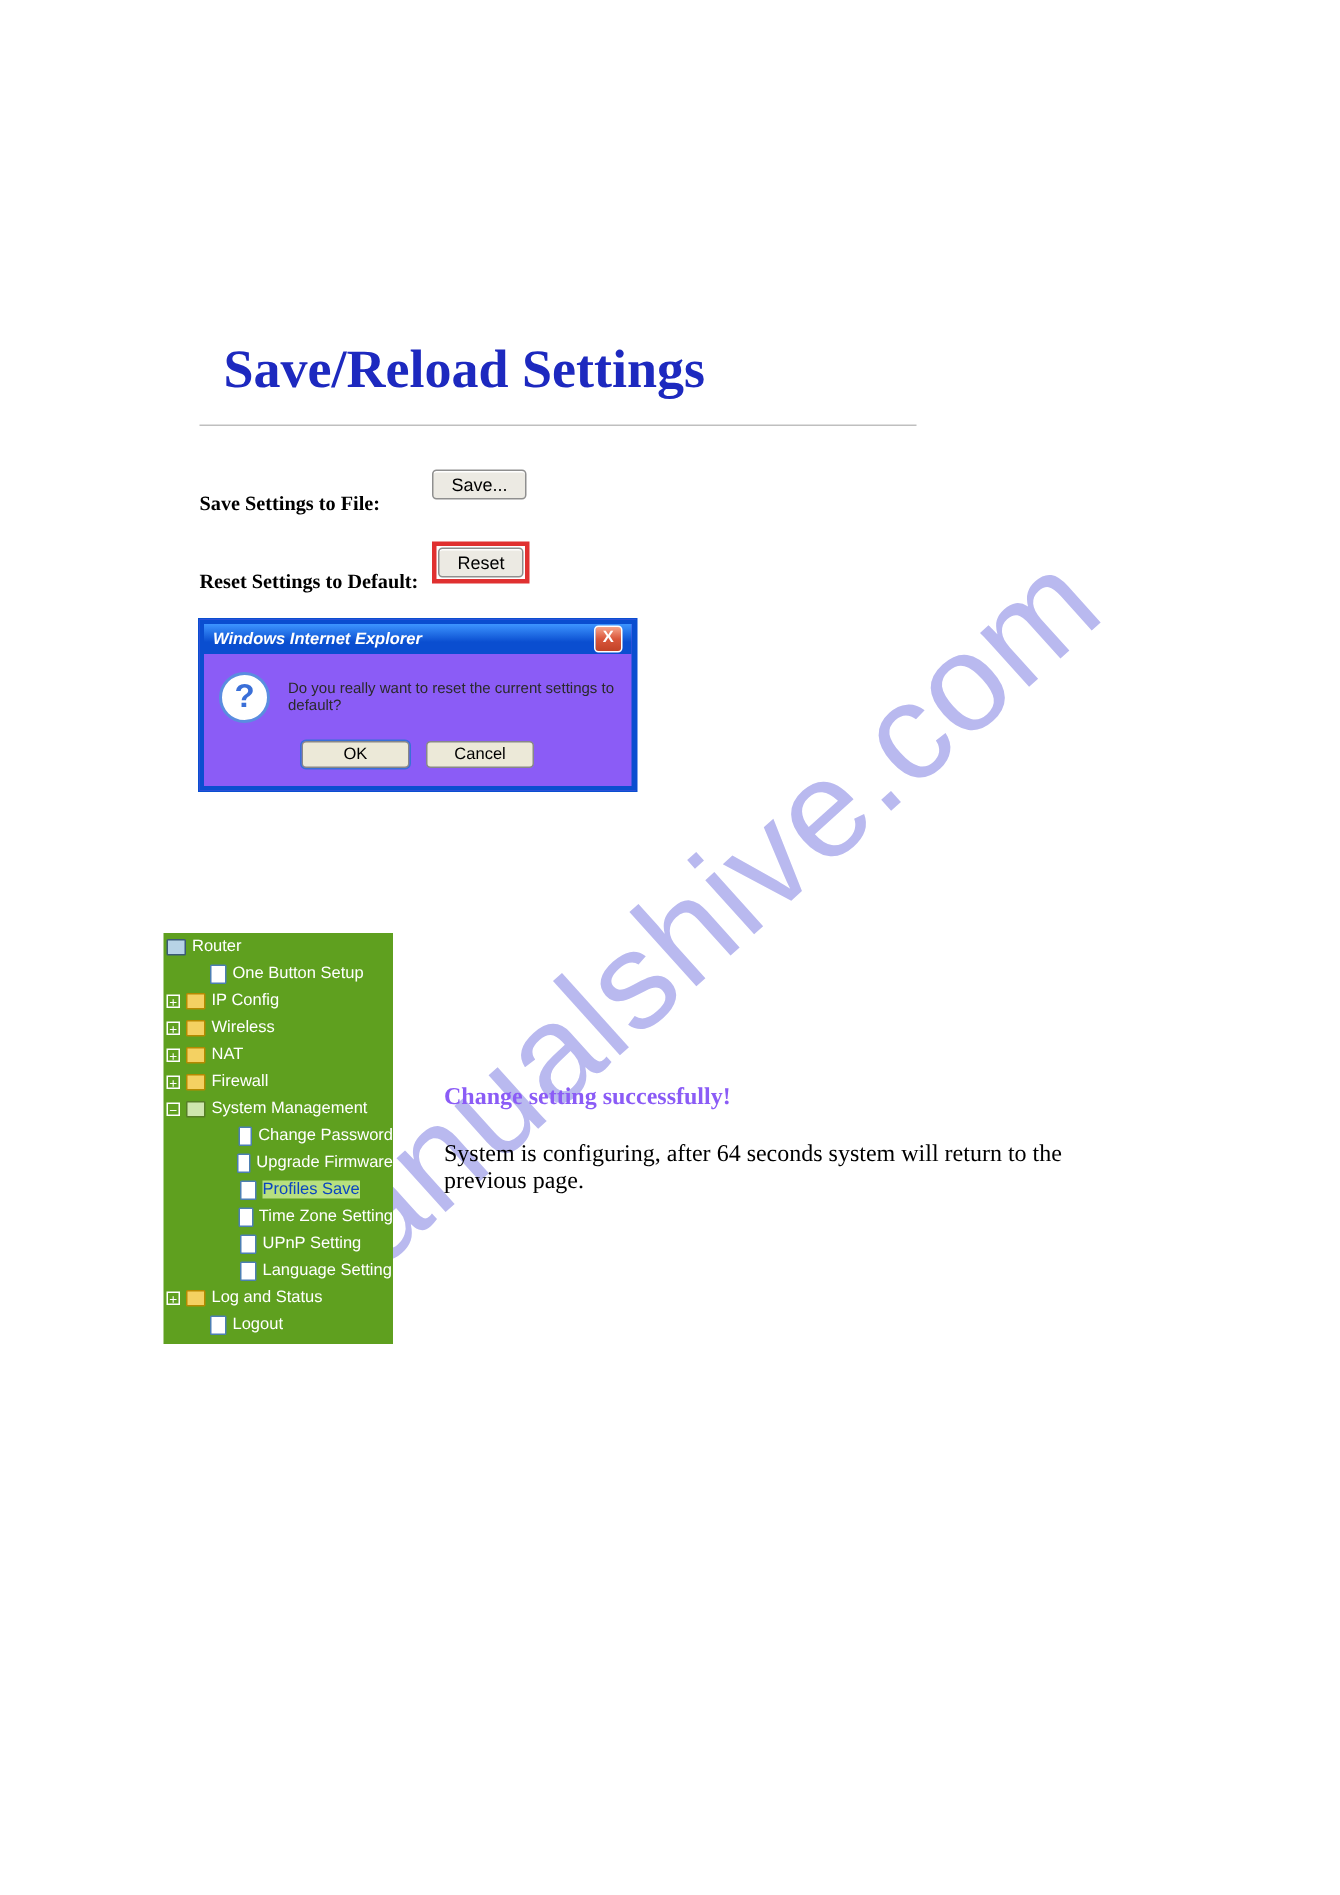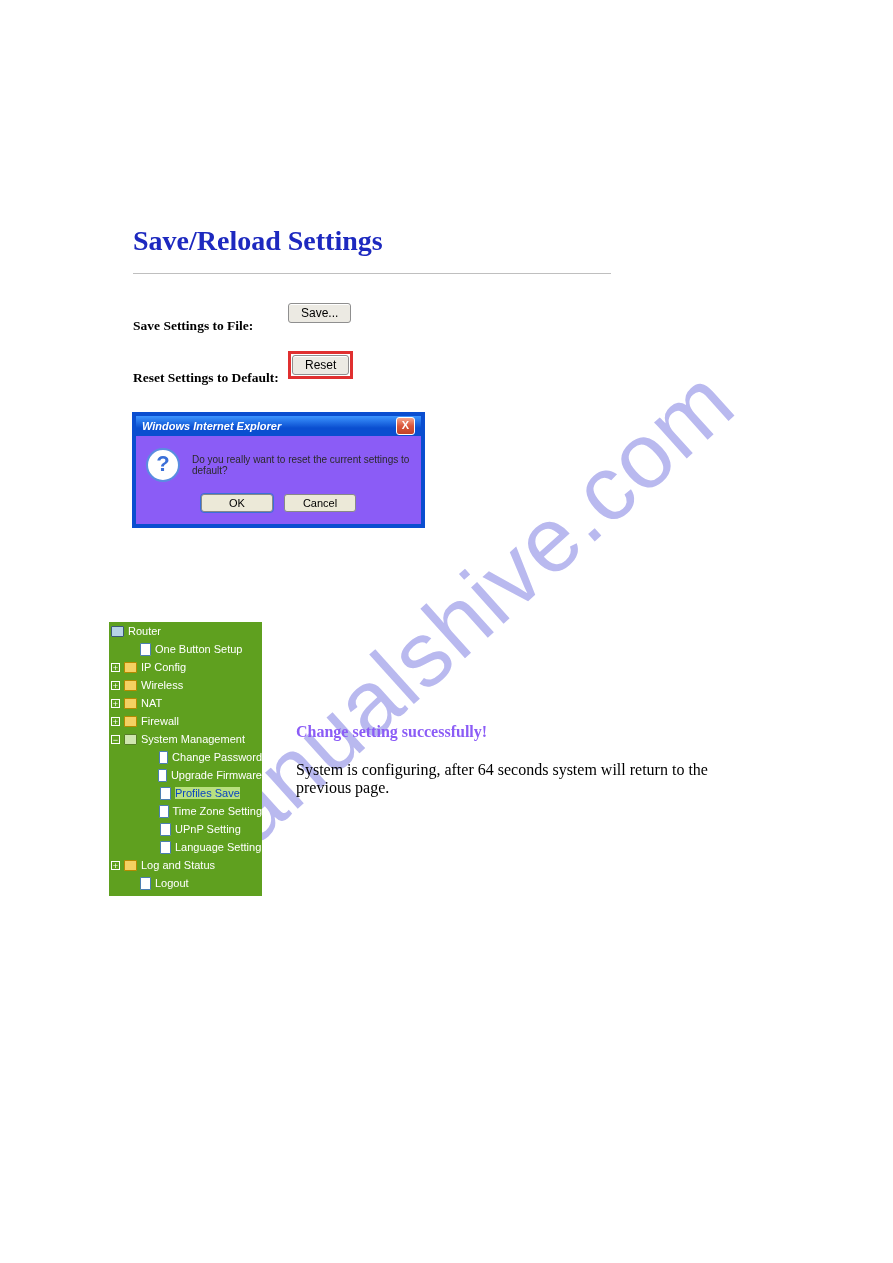--- a/index.html
+++ b/index.html
@@ -34,24 +34,24 @@
   }
 
   
   .sr-block {
     position: absolute;
     top: 225px;
     left: 133px;
     width: 478px;
   }
   .sr-title {
-    font-size: 28px;
+    font-size: 36px;
     font-weight: bold;
     color: #1d29bf;
-    margin: 0 0 16px 0;
+    margin: 0 0 16px 16px;
   }
   .sr-desc {
     font-size: 13.5px;
     line-height: 1.25;
     color: #000;
     margin: 0 0 6px 0;
   }
   .sr-hr {
     border: none;
     border-top: 1px solid #bfbfbf;

